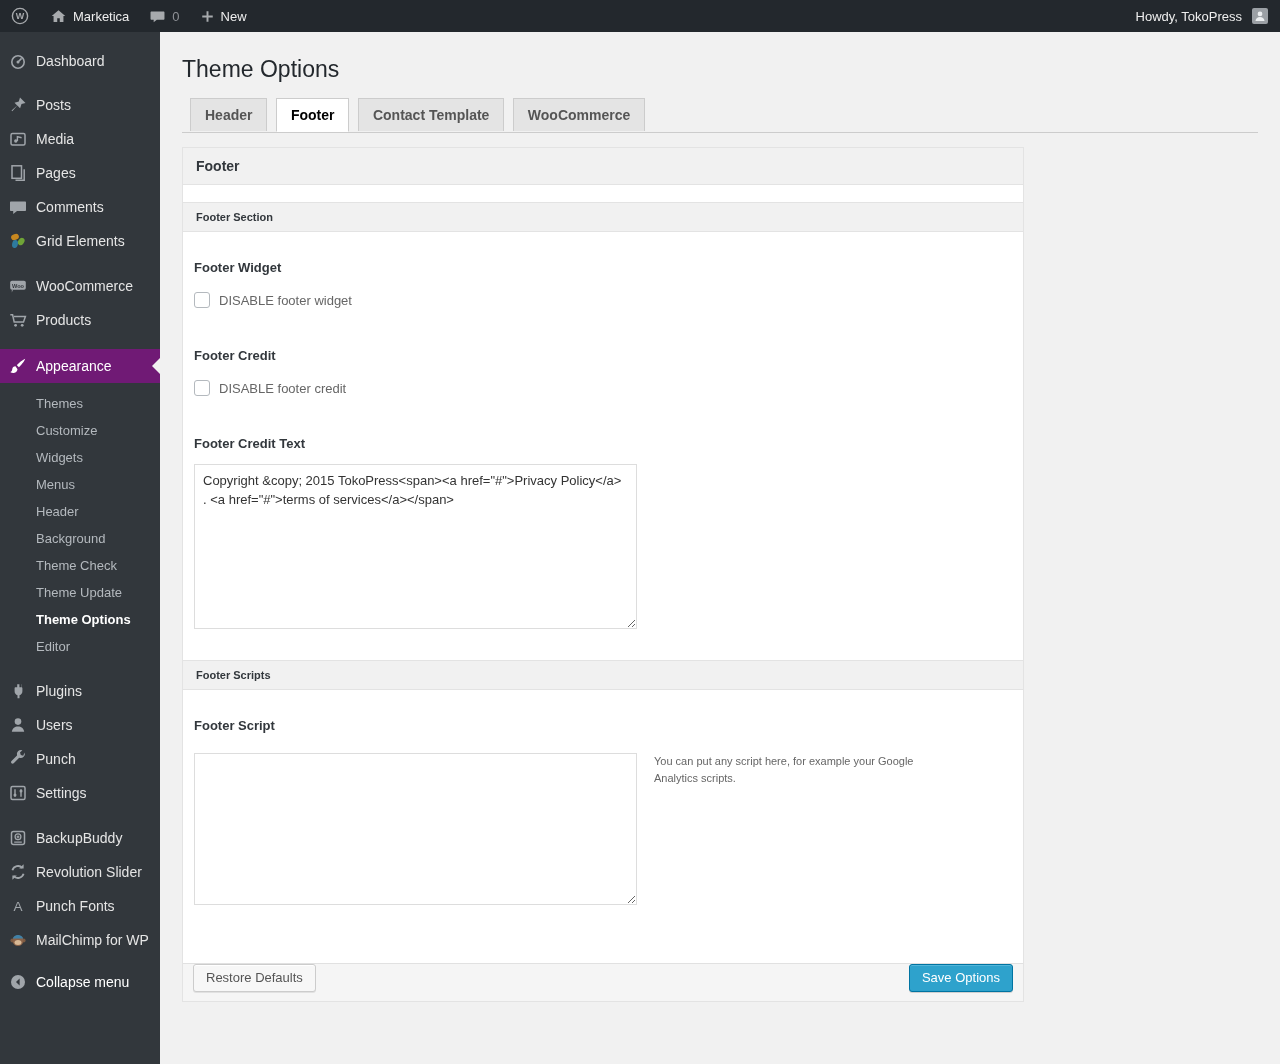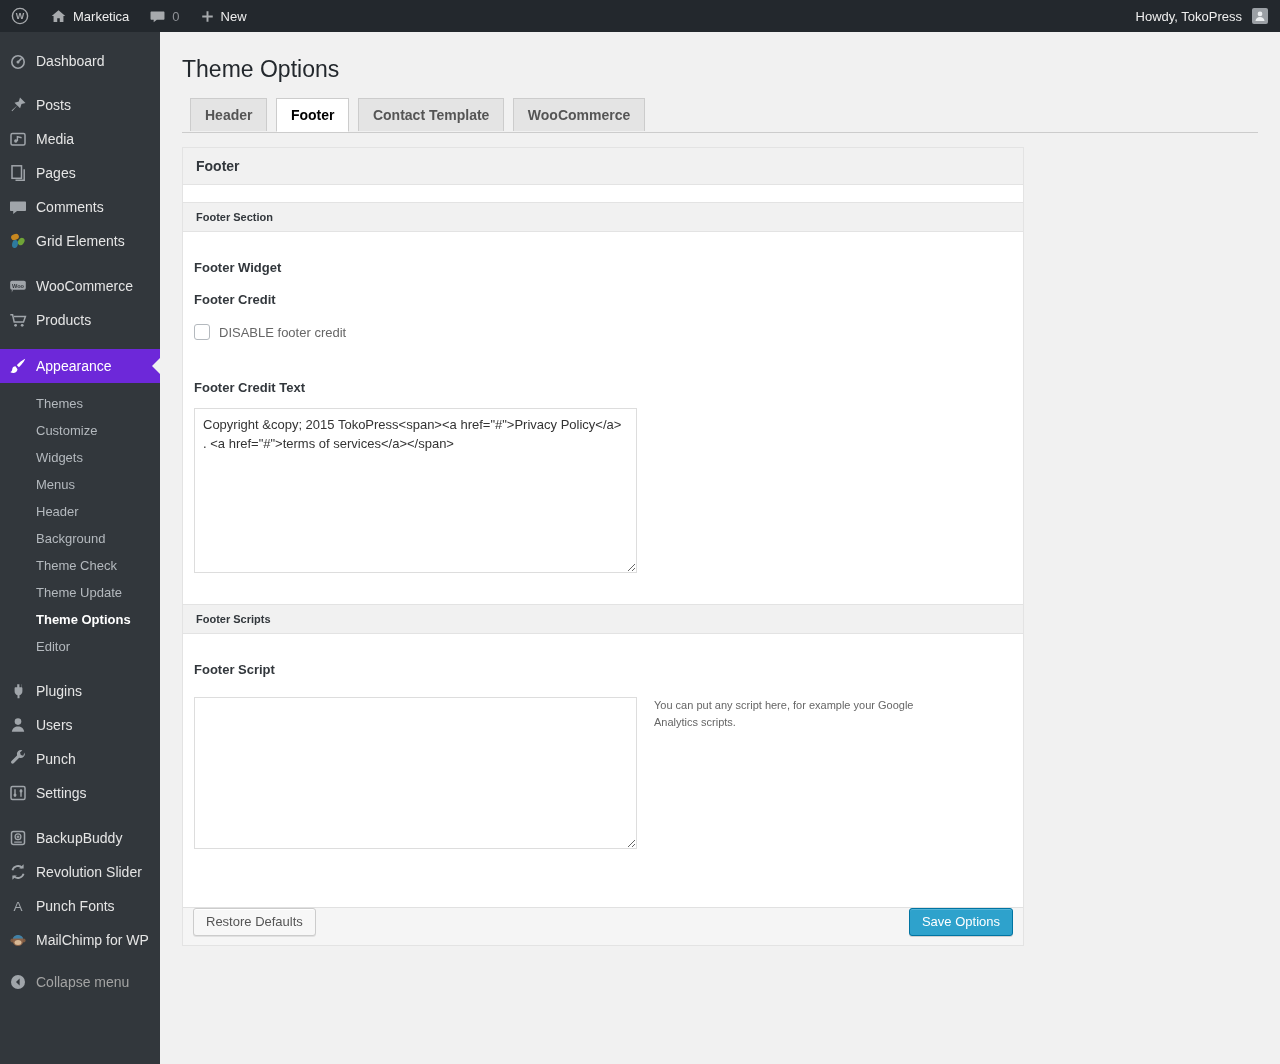--- a/index.html
+++ b/index.html
@@ -13,29 +13,29 @@
   .ab-item { display:flex; align-items:center; height:32px; padding:0 10px; gap:6px; cursor:pointer; }
   .ab-icon { color:#a7aaad; display:flex; align-items:center; }
   .ab-count { color:#8e9196; }
   .ab-right { margin-left:auto; display:flex; align-items:center; gap:8px; padding-right:12px; }
   .avatar { width:16px; height:16px; border-radius:2px; background:#9ba0a5; display:flex; align-items:center; justify-content:center; }
 
   
   .sidebar { position:absolute; top:32px; left:0; bottom:0; width:160px; background:#32373c; padding-top:12px; }
   .m-item { display:flex; align-items:center; height:34px; color:#e5e5e5; font-size:14px; cursor:pointer; }
   .m-item .ico { width:20px; height:20px; margin:0 8px; color:#a0a5aa; flex:0 0 20px; }
-  .m-item.active { background:#6d28d9; color:#fff; position:relative; }
+  .m-item.active { background:#701a75; color:#fff; position:relative; }
   .m-item.active .ico { color:#fff; }
   .m-item.active::after { content:""; position:absolute; right:0; top:50%; margin-top:-8px;
     border:8px solid transparent; border-right-color:#f1f1f1; }
   .m-sep10 { height:10px; } .m-sep11 { height:11px; } .m-sep12 { height:12px; } .m-sep7 { height:7px; } .m-sep8 { height:8px; }
   .submenu { padding:7px 0; }
   .sm-item { display:block; padding:6px 12px 6px 36px; font-size:13px; color:#b4b9be; line-height:15px; cursor:pointer; }
   .sm-item.current { color:#fff; font-weight:bold; }
-  .collapse-item { color:#a3a3a3; }
+  .collapse-item { color:#ffffff; }
 
   
   .content { position:absolute; top:32px; left:160px; width:1120px; bottom:0; padding:0 22px; }
   .page-title { font-size:23px; font-weight:400; color:#23282d; margin:23px 0 14px 0; line-height:29px; }
   .tabs { border-bottom:1px solid #ccc; padding-left:8px; height:35px; }
   .nav-tab { display:inline-block; border:1px solid #ccc; border-bottom:none; background:#e4e4e4;
     color:#555; font-size:14px; font-weight:bold; padding:8px 14px; margin:0 4px -1px 0; cursor:pointer; line-height:16px; }
   .nav-tab.active { background:#fff; color:#000; border-bottom:1px solid #fff; }
 
   .panel { width:842px; margin-top:14px; background:#fff; border:1px solid #e3e3e3; }
@@ -340,20 +340,24 @@
 
     <div class="panel">
 
       <div class="box-title">Footer</div>
       <div class="box-spacer"></div>
 
       <div class="section-head">Footer Section</div>
 
       <div class="section-body">
         <div class="field-label">Footer Widget</div>
+        <div class="check-row">
+          <input type="checkbox" style="">
+          <span class="check-label">DISABLE footer widget</span>
+        </div>
 
         <div class="field-label">Footer Credit</div>
         <div class="check-row">
           <input type="checkbox" style="">
           <span class="check-label">DISABLE footer credit</span>
         </div>
 
         <div class="field-label" style="margin-bottom:13px;">Footer Credit Text</div>
         <textarea class="ta-credit" style="">Copyright &amp;copy; 2015 TokoPress&lt;span&gt;&lt;a href="#"&gt;Privacy Policy&lt;/a&gt; . &lt;a href="#"&gt;terms of services&lt;/a&gt;&lt;/span&gt;</textarea>
       </div>

